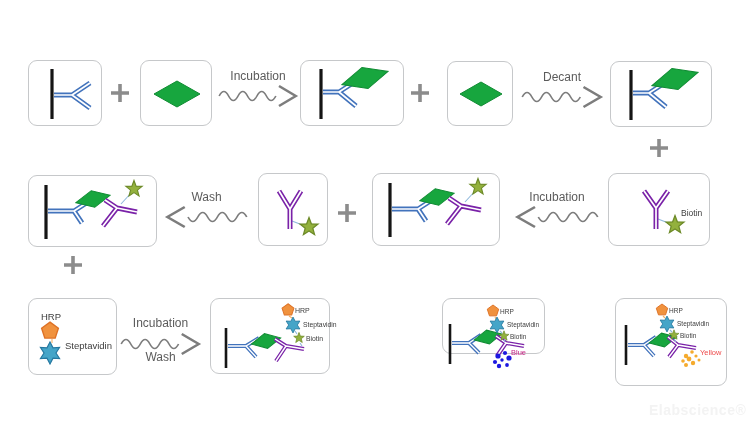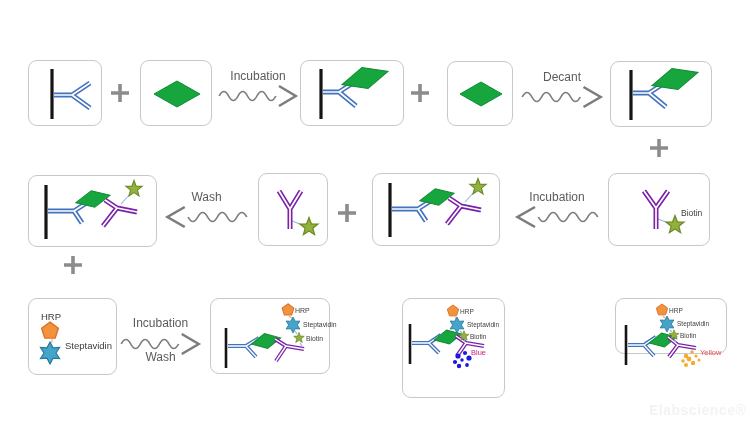--- a/index.html
+++ b/index.html
@@ -262,21 +262,21 @@
       <use href="#st5" class="star5" transform="translate(88,39) scale(0.62)"></use>
       <text x="84" y="14" font-size="7">HRP</text>
       <text x="92" y="28" font-size="6.8">Steptavidin</text>
       <text x="95" y="42" font-size="6.8">Biotin</text>
     </svg>
   </div>
 
   
 
   
-  <div class="box" style="left:402px;top:298px;width:103px;height:100px">
+  <div class="box" style="left:442px;top:298px;width:103px;height:56px">
     <svg width="103" height="76">
       <line class="plate2" x1="7" y1="25" x2="7" y2="65"></line>
       <g>
         <path class="abB2" d="M9,44 H26 M26,44 L38,36 M26,44 L36,54"></path>
         <path class="abW2" d="M9,44 H26 M26,44 L38,36 M26,44 L36,54"></path>
       </g>
       <polygon class="diamond" points="-14,0 0,-7 14,0 0,7" transform="translate(45,38) rotate(-12)"></polygon>
       <g>
         <path class="abP2" d="M63,44 L53,37 M63,44 L54,57 M63,44 L81,47"></path>
         <path class="abW2" d="M63,44 L53,37 M63,44 L54,57 M63,44 L81,47"></path>
@@ -298,21 +298,21 @@
           <circle class="dotB" cx="56" cy="67" r="2.2"></circle>
         <circle class="dotB" cx="64" cy="66" r="1.9"></circle>
       </g>
       <text x="68" y="56" class="blueText">Blue</text>
     </svg>
   </div>
 
   
 
   
-  <div class="box" style="left:615px;top:298px;width:112px;height:56px">
+  <div class="box" style="left:615px;top:298px;width:112px;height:88px">
     <svg width="112" height="76">
       <line class="plate2" x1="10" y1="26" x2="10" y2="66"></line>
       <g>
         <path class="abB2" d="M12,46 H28 M28,46 L40,38 M28,46 L38,57"></path>
         <path class="abW2" d="M12,46 H28 M28,46 L40,38 M28,46 L38,57"></path>
       </g>
       <polygon class="diamond" points="-14,0 0,-7 14,0 0,7" transform="translate(47,41) rotate(-12)"></polygon>
       <g>
         <path class="abP2" d="M62,46 L52,38 M62,46 L53,58 M62,46 L80,49"></path>
         <path class="abW2" d="M62,46 L52,38 M62,46 L53,58 M62,46 L80,49"></path>

